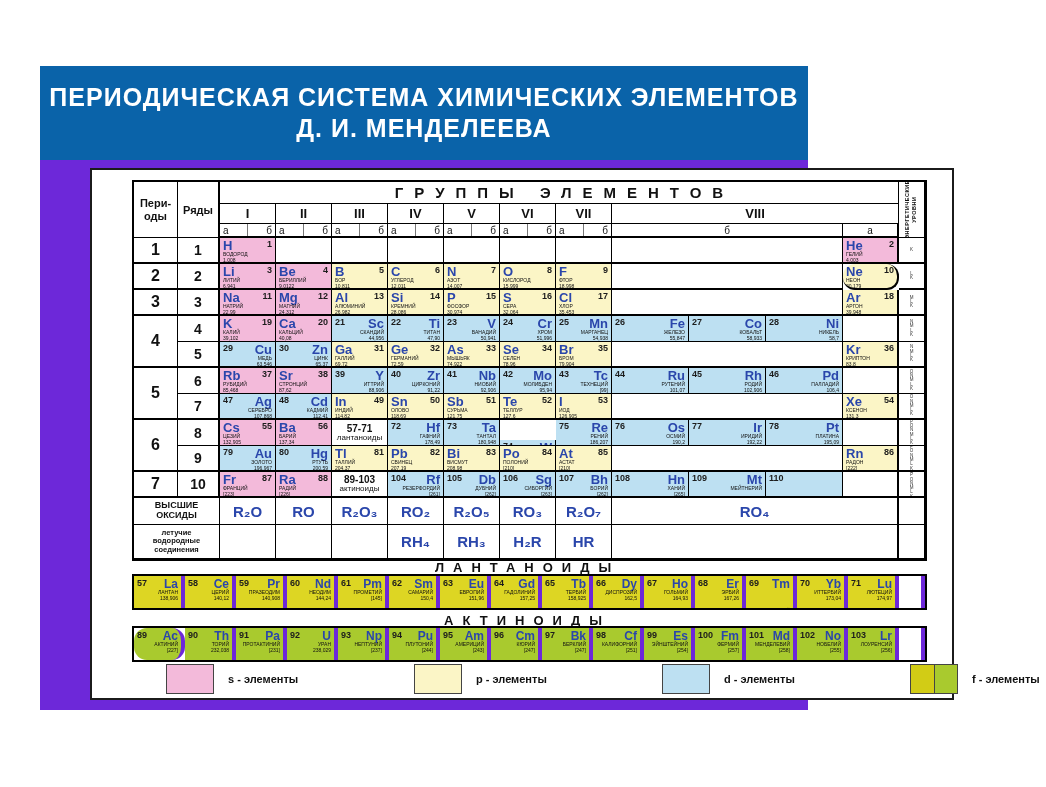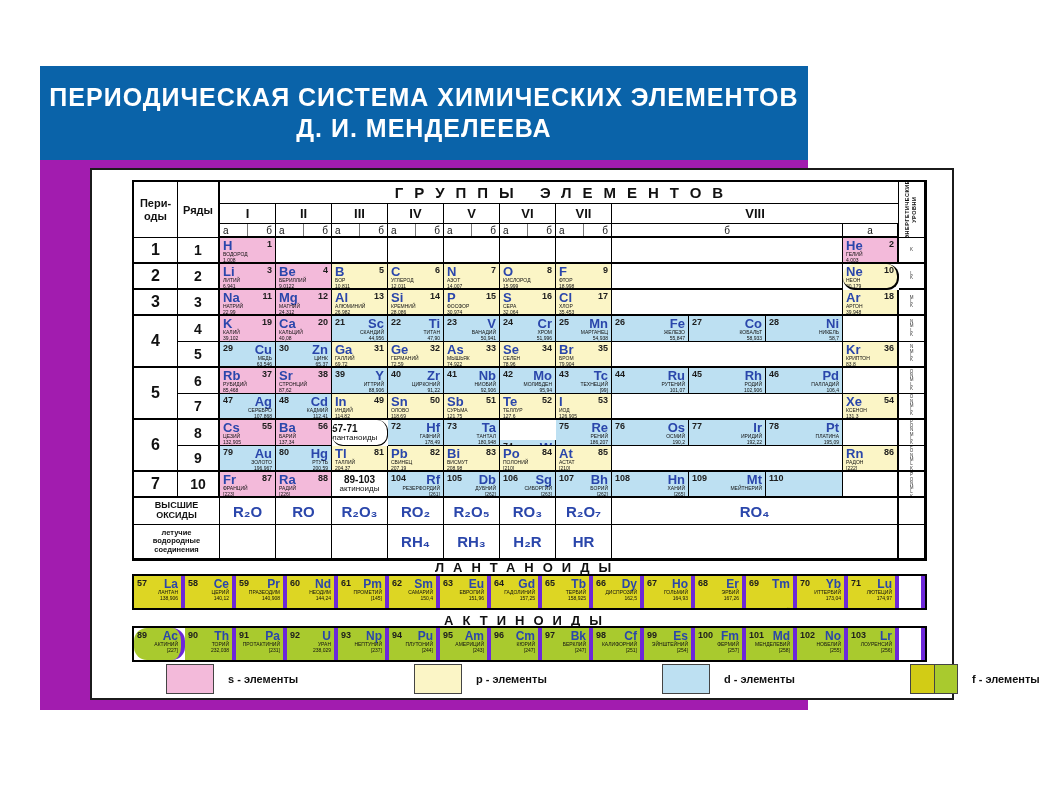--- a/index.html
+++ b/index.html
@@ -1,17 +1,17 @@
 <!DOCTYPE html>
 <html><head>
 <meta charset="utf-8">
 <style>
   html,body{margin:0;padding:0;}
   body{width:1046px;height:787px;background:#ffffff;font-family:"Liberation Sans",sans-serif;position:relative;overflow:hidden;}
-  .poster{position:absolute;left:40px;top:66px;width:768px;height:644px;background:#a21caf;}
+  .poster{position:absolute;left:40px;top:66px;width:768px;height:644px;background:#6d28d9;}
   .banner{position:absolute;left:0;top:0;width:100%;height:94px;background:#0a63a9;display:flex;flex-direction:column;justify-content:center;align-items:center;}
   .banner .t1,.banner .t2{color:#fff;font-weight:bold;font-size:25px;letter-spacing:1px;line-height:1.25;text-align:center;}
   .panel{position:absolute;left:50px;top:102px;width:864px;height:532px;background:#fff;border:2px solid #1b1b1b;box-sizing:border-box;}
   
   .ptable{position:absolute;left:40px;top:10px;display:grid;
     grid-template-columns:44px 42px repeat(7,56px) repeat(3,77px) 56px 26px;
     grid-template-rows:22px 20px 14px repeat(10,26px) 27px 34px;
     border:2px solid #000;background:#fff;}
   .ptable > div{border-right:1px solid #000;border-bottom:1px solid #000;box-sizing:border-box;overflow:hidden;background:#fff;}
   .ptable > div.hsep{border-bottom-width:2px;}
@@ -34,21 +34,21 @@
   
   .ec{display:flex;flex-direction:column;padding:1px 3px 0 3px;}
   .ec.s{background:#f3bada;} .ec.p{background:#fbf5c6;} .ec.d{background:#bde0f2;}
   .ec.empty{background:#fff;}
   .tr{display:flex;justify-content:space-between;align-items:flex-start;line-height:1;}
   .sym{font-weight:bold;font-size:13px;color:#2a46ab;letter-spacing:0;}
   .enum{font-size:9px;font-weight:bold;color:#1c1c1c;line-height:1.25;}
   .enm{font-size:5px;color:#111;line-height:1.15;white-space:nowrap;}
   .ems{font-size:5px;color:#111;line-height:1.15;white-space:nowrap;}
   .ec.rl .enm,.ec.rl .ems{text-align:right;}
-  .lanc{background:#ddd623;display:flex;flex-direction:column;align-items:flex-start;justify-content:center;text-align:center;border-radius:11px;}
+  .lanc{background:#ddd623;display:flex;flex-direction:column;align-items:center;justify-content:center;text-align:center;}
   .actc{background:#a9ca2e;display:flex;flex-direction:column;align-items:center;justify-content:center;text-align:center;}
   .lanc .rng,.actc .rng{font-size:10px;font-weight:bold;color:#111;line-height:1.1;}
   .lanc .rnm,.actc .rnm{font-size:8px;color:#111;line-height:1.1;}
   
   .oxlbl{display:flex;flex-direction:column;align-items:center;justify-content:center;font-weight:bold;font-size:9px;line-height:1.1;color:#111;text-align:center;}
   .hylbl{display:flex;flex-direction:column;align-items:center;justify-content:center;font-weight:bold;font-size:7.5px;line-height:1.1;color:#111;text-align:center;}
   .oxv{display:flex;align-items:center;justify-content:center;font-weight:bold;font-size:15px;color:#2a46ab;}
   
   .fhead{position:absolute;left:40px;width:791px;text-align:center;font-weight:bold;font-size:13px;letter-spacing:9px;color:#111;}
   .frow{position:absolute;left:40px;width:791px;display:grid;grid-template-columns:repeat(15,51px) 26px;grid-template-rows:32px;border:2px solid #000;background:#fff;}

